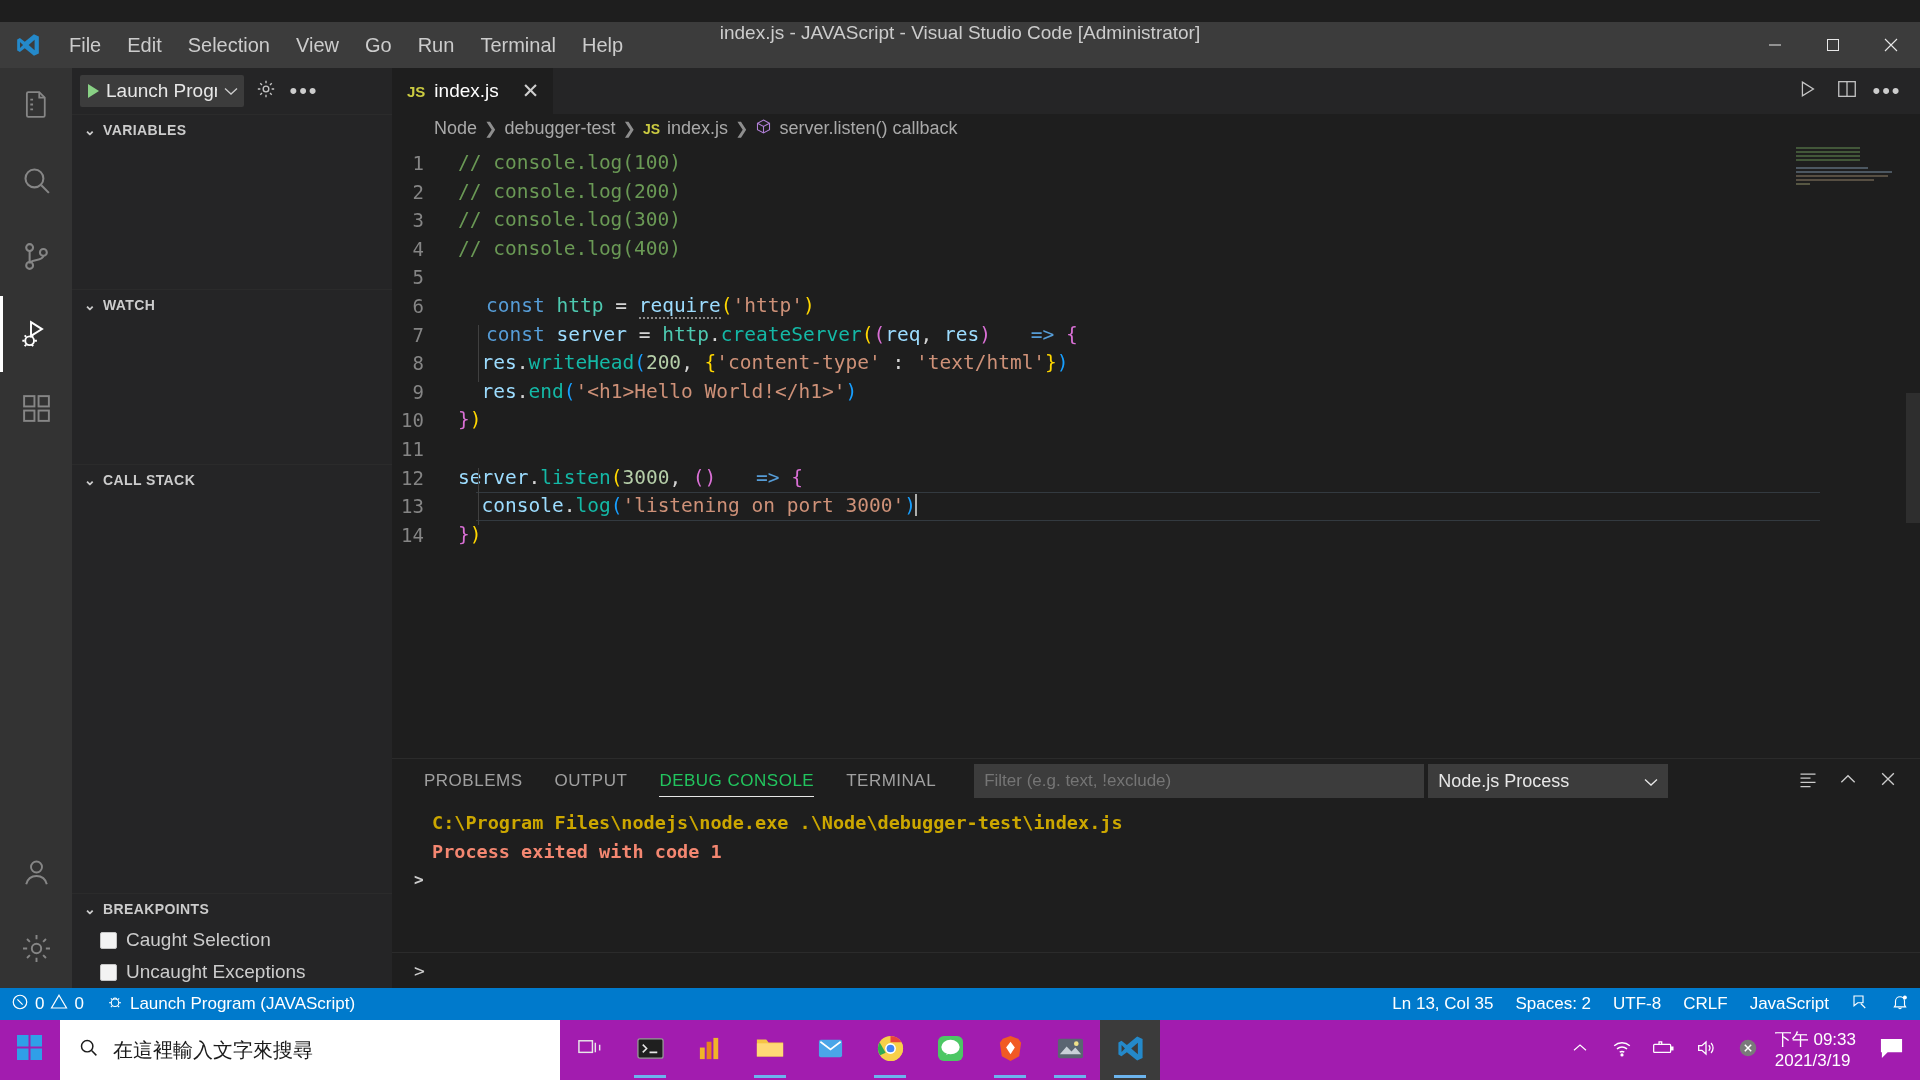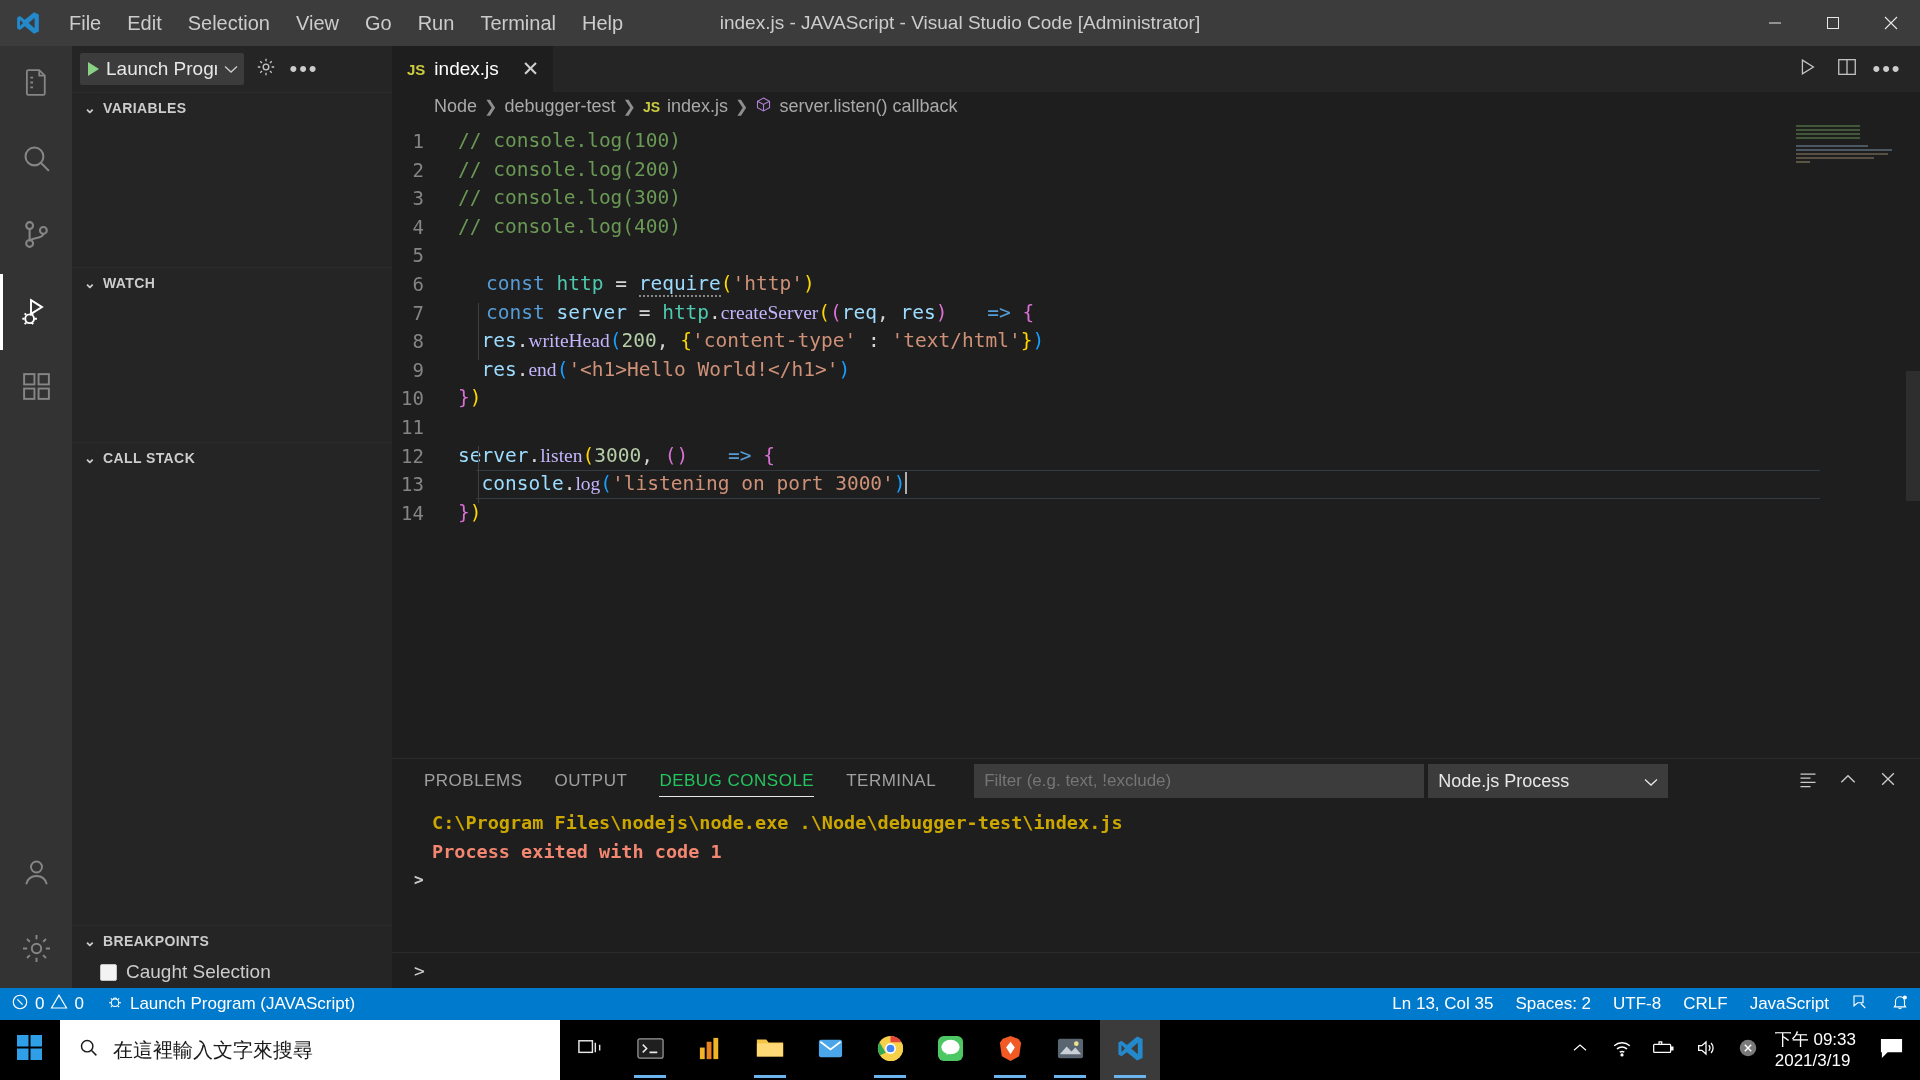--- a/index.html
+++ b/index.html
@@ -6,22 +6,22 @@
   html, body {
     width: 1920px; height: 1080px;
     background: #1e1e1e;
     font-family: "Liberation Sans", sans-serif;
     overflow: hidden;
   }
   .app { position: relative; width: 1920px; height: 1080px; display: flex; flex-direction: column; }
 
   
   .titlebar {
-    height: 46px; background: #3c3c3c; display: flex; align-items: center;
-    flex: 0 0 46px; position: relative; color: #cccccc;
+    height: 46px; background: #3c3c3c; display: flex; 
+    flex: 0 0 46px; position: relative; color: #cccccc; margin-top: 22px;
   }
   .vs-logo { width: 56px; display: flex; align-items: center; justify-content: center; }
   .vs-logo svg { width: 26px; height: 26px; }
   .menubar { display: flex; align-items: center; gap: 0px; }
   .menu-item {
     font-size: 20px; color: #cccccc; padding: 4px 13px; cursor: default;
     white-space: nowrap;
   }
   .win-title {
     position: absolute; left: 0; right: 0; text-align: center;
@@ -113,21 +113,21 @@
     padding-top: 6px; white-space: pre; position: relative;
   }
   .cline { display: flex; height: 28.6px; align-items: center; position: relative; }
   .lnum { width: 58px; text-align: right; color: #858585; flex: 0 0 58px; padding-right: 26px; font-size: 19px; }
   .ctext { padding-left: 8px; }
   .active-line-borders { position: absolute; left: 84px; right: 100px; height: 28.6px; border-top: 1px solid #333a40; border-bottom: 1px solid #333a40; pointer-events: none; }
   
   .t-com { color: #6a9955; }
   .t-key { color: #569cd6; margin-left: 28px; }
   .t-var { color: #9cdcfe; }
-  .t-fn  { color: #c4b5fd; font-family: Liberation Serif, serif; }
+  .t-fn  { color: #14b8a6; }
   .t-str { color: #ce9178; }
   .t-num { color: #b5cea8; }
   .t-p1  { color: #ffd700; }
   .t-p2  { color: #da70d6; }
   .t-p3  { color: #179fff; }
   .t-plain { color: #d4d4d4; }
   .t-prop { color: #4ec9b0; }
   .squiggle { border-bottom: 2px dotted #888; }
   .indent-guide { position: absolute; width: 1px; background: #404040; }
   .cursor { display: inline-block; width: 2px; height: 22px; background: #aeafad; vertical-align: -4px; margin: 0 -1px; }
@@ -171,21 +171,21 @@
   
   .statusbar {
     height: 32px; flex: 0 0 32px; background: #007acc; display: flex; align-items: center;
     color: #ffffff; font-size: 17px;
   }
   .sb-item { padding: 0 11px; height: 32px; display: flex; align-items: center; gap: 6px; white-space: nowrap; }
   .sb-right { margin-left: auto; display: flex; align-items: center; }
   .sb-ico svg { width: 18px; height: 18px; }
 
   
-  .taskbar { height: 60px; flex: 0 0 60px; background: #000000; display: flex; align-items: center; }
+  .taskbar { height: 60px; flex: 0 0 60px; background: #a21caf; display: flex; align-items: center; }
   .start-btn { width: 60px; height: 60px; display: flex; align-items: center; justify-content: center; }
   .search-box {
     width: 500px; height: 60px; background: #ffffff; display: flex; align-items: center; gap: 14px;
     padding-left: 18px; color: #1b1b1b; font-size: 20px;
   }
   .tb-icon { width: 60px; height: 60px; display: flex; align-items: center; justify-content: center; position: relative; }
   .tb-icon.running::after { content: ""; position: absolute; bottom: 2px; left: 14px; right: 14px; height: 3px; background: #6cb4ee; }
   .tb-icon.focused { background: #3b3b3b; }
   .tray { margin-left: auto; display: flex; align-items: center; gap: 0; padding-right: 6px; color: #ffffff; }
   .tray-ico { width: 42px; height: 60px; display: flex; align-items: center; justify-content: center; }
@@ -347,20 +347,24 @@
       </div>
 
       <div class="sb-pane pane-breakpoints">
         <div class="sb-section-header">
           <span class="tw">⌄</span>
           <span>BREAKPOINTS</span>
         </div>
         <div class="bp-row">
           <span class="bp-check"></span>
           <span>Caught Selection</span>
+        </div>
+        <div class="bp-row">
+          <span class="bp-check"></span>
+          <span>Uncaught Exceptions</span>
         </div>
       </div>
     </div>
 
     <div class="editor-group">
 
       <div class="tabsbar">
         <div class="tab">
           <span class="jsicon">JS</span>
           <span>index.js</span>

